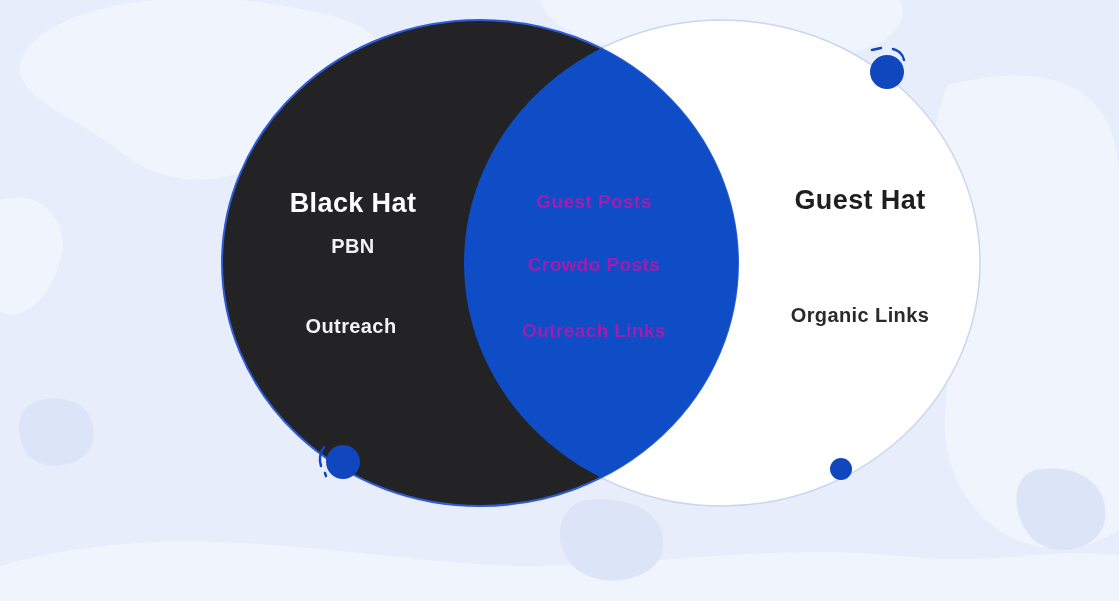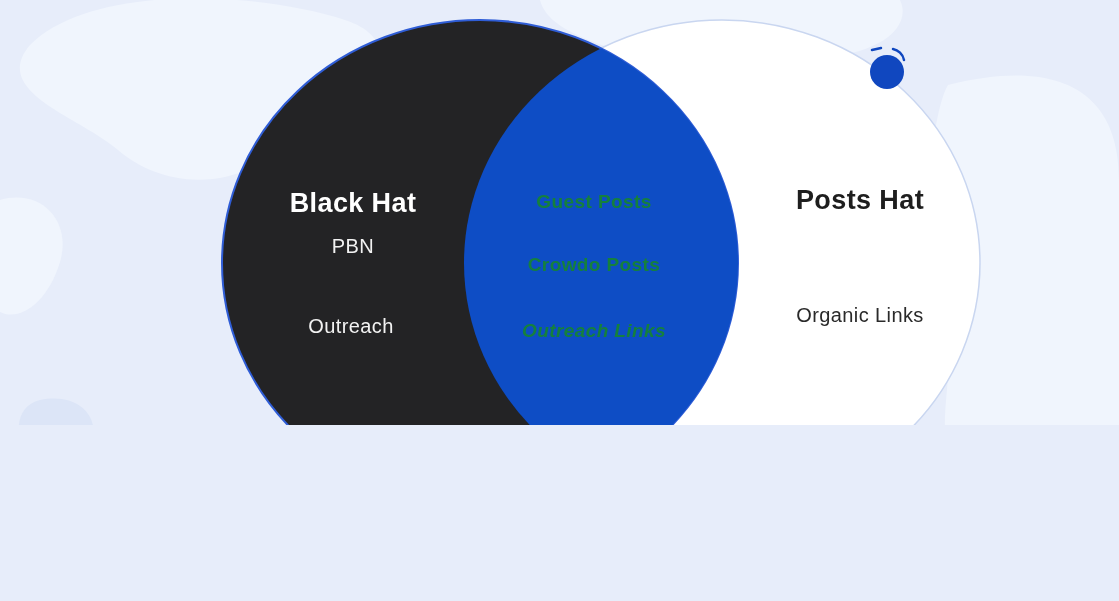--- a/index.html
+++ b/index.html
@@ -4,21 +4,21 @@
 <style>
   html, body {
     margin: 0;
     padding: 0;
     background: #e7edfa;
     font-family: "Liberation Sans", "DejaVu Sans", sans-serif;
   }
   .stage {
     position: relative;
     width: 1119px;
-    height: 425px;
+    height: 601px;
     overflow: hidden;
     background: #e7edfa;
   }
   .stage svg {
     position: absolute;
     left: 0;
     top: 0;
   }
   .label {
     position: absolute;
@@ -28,28 +28,28 @@
     letter-spacing: 0.4px;
   }
   .circle-title {
     font-size: 27px;
     font-weight: 700;
   }
   .title-left { color: #ffffff; }
   .title-right { color: #1e1e1e; }
   .circle-item {
     font-size: 20px;
-    font-weight: 400;
+    font-weight: 700;
   }
   .item-left { color: #f2f2f2; }
   .item-right { color: #2a2a2a; }
   .overlap-item {
     font-size: 19px;
     font-weight: 700;
-    color: #15803d;
+    color: #a21caf;
   }
 </style>
 </head>
 <body>
 
 <div class="stage">
 
   <svg width="1119" height="601" viewBox="0 0 1119 601">
 
     <g>
@@ -96,18 +96,18 @@
       <circle cx="841" cy="469" r="11" fill="#1047bf"></circle>
     </g>
   </svg>
 
   <div class="label circle-title title-left" style="left:353px; top:203px;">Black Hat</div>
   <div class="label circle-item item-left" style="left:353px; top:246px;">PBN</div>
   <div class="label circle-item item-left" style="left:351px; top:326px;">Outreach</div>
 
   <div class="label overlap-item" style="left:594px; top:202px;">Guest Posts</div>
   <div class="label overlap-item" style="left:594px; top:265px;">Crowdo Posts</div>
-  <div class="label overlap-item" style="left:594px; top:331px;font-style:italic;">Outreach Links</div>
+  <div class="label overlap-item" style="left:594px; top:331px;">Outreach Links</div>
 
-  <div class="label circle-title title-right" style="left:860px; top:200px;">Posts Hat</div>
+  <div class="label circle-title title-right" style="left:860px; top:200px;">Guest Hat</div>
   <div class="label circle-item item-right" style="left:860px; top:283px;margin-top:32px;">Organic Links</div>
 
 </div>
 
 </body></html>

